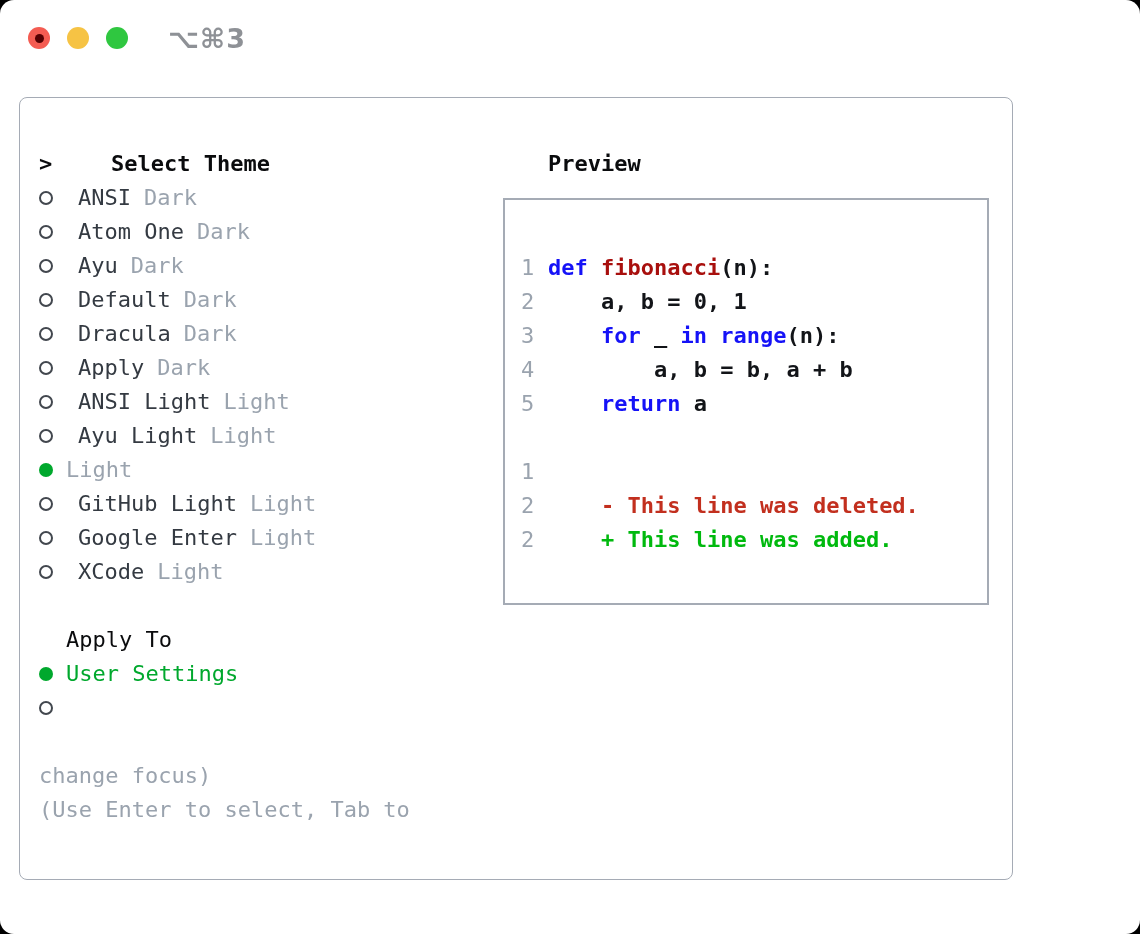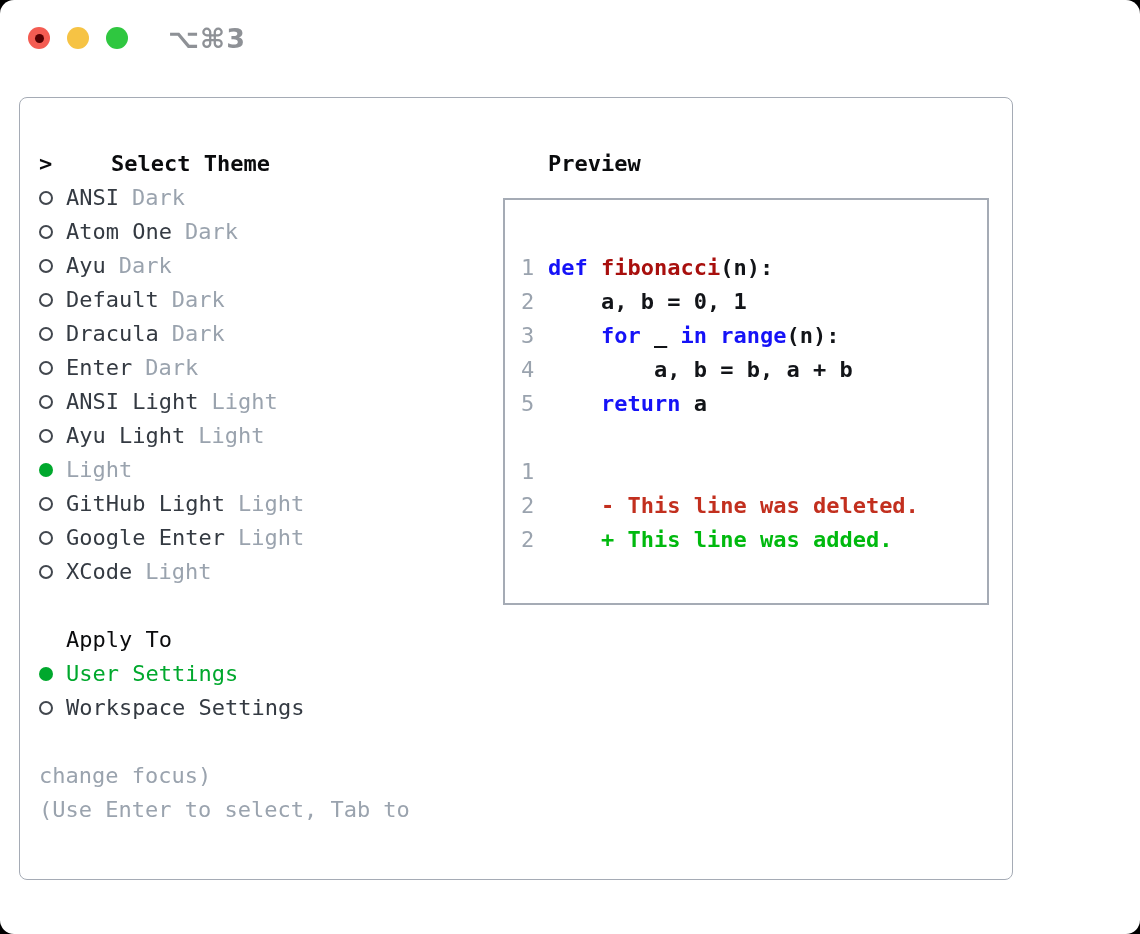--- a/index.html
+++ b/index.html
@@ -60,21 +60,21 @@
   
   .left-col{position:absolute;left:19px;top:49px;width:440px;}
   .prompt{color:var(--header-ink);font-weight:700;}
   .h-label{color:var(--header-ink);font-weight:700;margin-left:45px;}
   .apply-label{color:var(--header-ink);font-weight:400;}
   .radio{
     width:14px;height:14px;border-radius:50%;
     border:2px solid #42474e;background:transparent;
   }
   .theme-item{cursor:default;}
-  .theme-item .t-name{color:var(--name-ink);margin-right:13px;}
+  .theme-item .t-name{color:var(--name-ink);margin-right:13px;margin-left:12px;}
   .theme-item .t-variant{color:var(--muted-gray);}
   .theme-item.selected .t-name{color:var(--selection-green);}
   .theme-item.selected .radio,
   .apply-item.selected .radio{border:none;background:var(--selection-green);width:14px;height:14px;}
   .apply-item .opt-label{color:var(--name-ink);}
   .apply-item.selected .opt-label{color:var(--selection-green);}
   .hint-line{color:var(--muted-gray);}
   
   .right-col{position:absolute;left:483px;top:49px;width:492px;}
   .preview-box{
@@ -135,21 +135,21 @@
     <span class="t-name">Default</span><span class="t-variant">Dark</span>
   </div>
 
   <div class="row theme-item">
     <span class="icon-cell"><span class="radio"></span></span>
     <span class="t-name">Dracula</span><span class="t-variant">Dark</span>
   </div>
 
   <div class="row theme-item">
     <span class="icon-cell"><span class="radio"></span></span>
-    <span class="t-name">Enter</span><span class="t-variant">Dark</span>
+    <span class="t-name">Apply</span><span class="t-variant">Dark</span>
   </div>
 
   <div class="row theme-item">
     <span class="icon-cell"><span class="radio"></span></span>
     <span class="t-name">ANSI Light</span><span class="t-variant">Light</span>
   </div>
 
   <div class="row theme-item">
     <span class="icon-cell"><span class="radio"></span></span>
     <span class="t-name">Ayu Light</span><span class="t-variant">Light</span>
@@ -184,21 +184,20 @@
       </div>
 
       <div id="apply-options">
   <div class="row apply-item selected">
     <span class="icon-cell"><span class="radio"></span></span>
     <span class="opt-label">User Settings</span>
   </div>
 
   <div class="row apply-item">
     <span class="icon-cell"><span class="radio"></span></span>
-    <span class="opt-label">Workspace Settings</span>
   </div>
 </div>
 
       <div class="spacer"></div>
 
       <div>
         <div class="row hint-line">change focus)</div>
         <div class="row hint-line">(Use Enter to select, Tab to</div>
       </div>
     </div>

